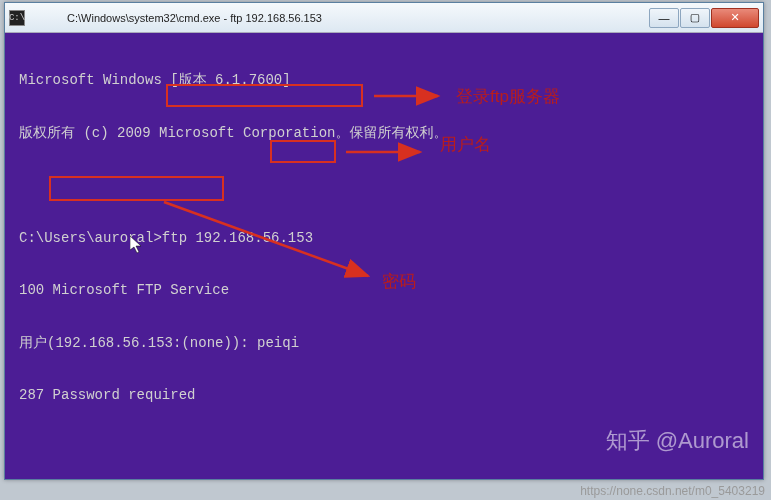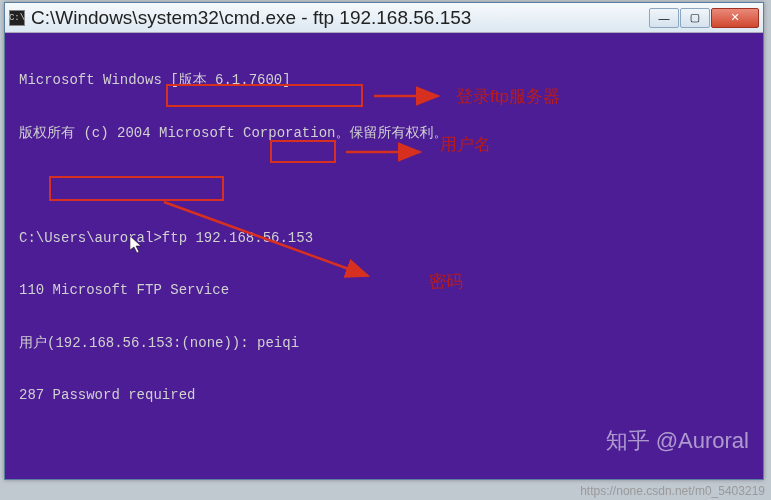--- a/index.html
+++ b/index.html
@@ -37,22 +37,23 @@
     margin-right: 6px;
     display: flex;
     align-items: center;
     justify-content: center;
     font-size: 9px;
     color: #ccc;
   }
   .titlebar-text {
     flex: 1;
     font-family: "Segoe UI", Tahoma, sans-serif;
-    font-size: 19px;
+    font-size: 11px;
     color: #222;
+    margin-left: 36px;
   }
   .titlebar-buttons {
     display: flex;
     gap: 1px;
   }
   .tb-btn {
     width: 30px;
     height: 20px;
     border: 1px solid #8da6bf;
     background: linear-gradient(to bottom, #f0f5fa, #d5e2ee);
@@ -134,24 +135,24 @@
     <div class="titlebar-text">C:\Windows\system32\cmd.exe - ftp  192.168.56.153</div>
     <div class="titlebar-buttons">
       <div class="tb-btn">—</div>
       <div class="tb-btn">▢</div>
       <div class="tb-btn close">✕</div>
     </div>
   </div>
 
   <div class="terminal">
     <span class="terminal-line">Microsoft Windows [版本 6.1.7600]</span>
-    <span class="terminal-line">版权所有 (c) 2004 Microsoft Corporation。保留所有权利。</span>
+    <span class="terminal-line">版权所有 (c) 2009 Microsoft Corporation。保留所有权利。</span>
     <span class="terminal-line"></span>
     <span class="terminal-line">C:\Users\auroral&gt;ftp 192.168.56.153</span>
-    <span class="terminal-line">110 Microsoft FTP Service</span>
+    <span class="terminal-line">100 Microsoft FTP Service</span>
     <span class="terminal-line">用户(192.168.56.153:(none)): peiqi</span>
     <span class="terminal-line">287 Password required</span>
     
     
     
   </div>
 </div>
 
 <div class="box" style="left:166px; top:84px; width:197px; height:23px;"></div>
 <div class="box" style="left:270px; top:140px; width:66px; height:23px;"></div>
@@ -177,21 +178,21 @@
   <defs>
       <marker id="ah3" markerWidth="10" markerHeight="8" refX="9" refY="4" orient="auto">
         <polygon points="0 0, 10 4, 0 8" fill="#d83020"></polygon>
       </marker>
     </defs>
   <line x1="4" y1="4" x2="208" y2="78" stroke="#d83020" stroke-width="2.5" marker-end="url(#ah3)"></line>
 </svg>
 
 <div class="annotation" style="left:456px; top:85px;">登录ftp服务器</div>
 <div class="annotation" style="left:440px; top:133px;">用户名</div>
-<div class="annotation" style="left:382px; top:270px;margin-left:47px;">密码</div>
+<div class="annotation" style="left:382px; top:270px;">密码</div>
 
 <div class="cursor-ptr" style="left:130px; top:236px;">
   <svg width="14" height="18">
       <polygon points="0,0 0,14 4,11 7,17 9,16 6,10 11,10" fill="#fff" stroke="#000" stroke-width="0.5"></polygon>
     </svg>
 </div>
 
 <div class="watermark-zh">知乎 @Auroral</div>
 <div class="watermark-csdn">https://none.csdn.net/m0_5403219</div>
 

